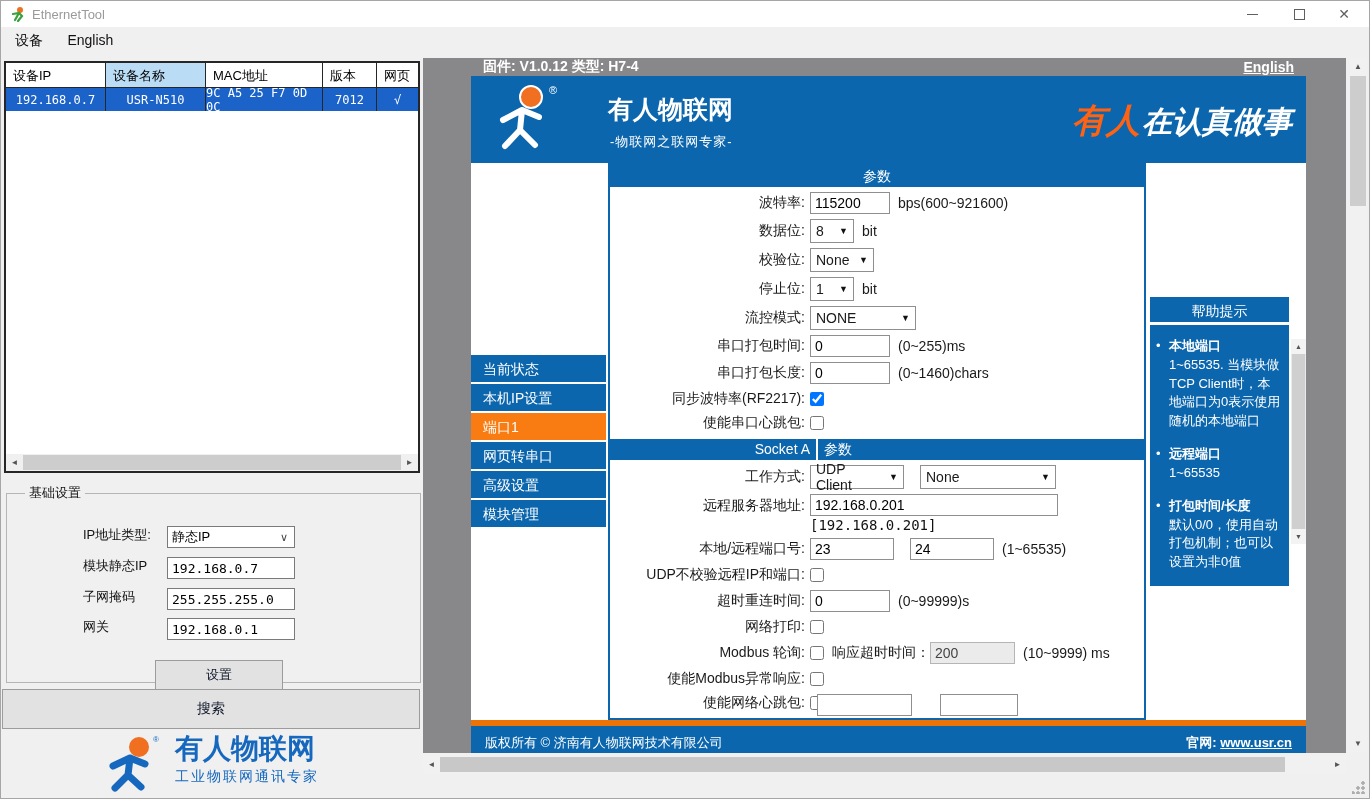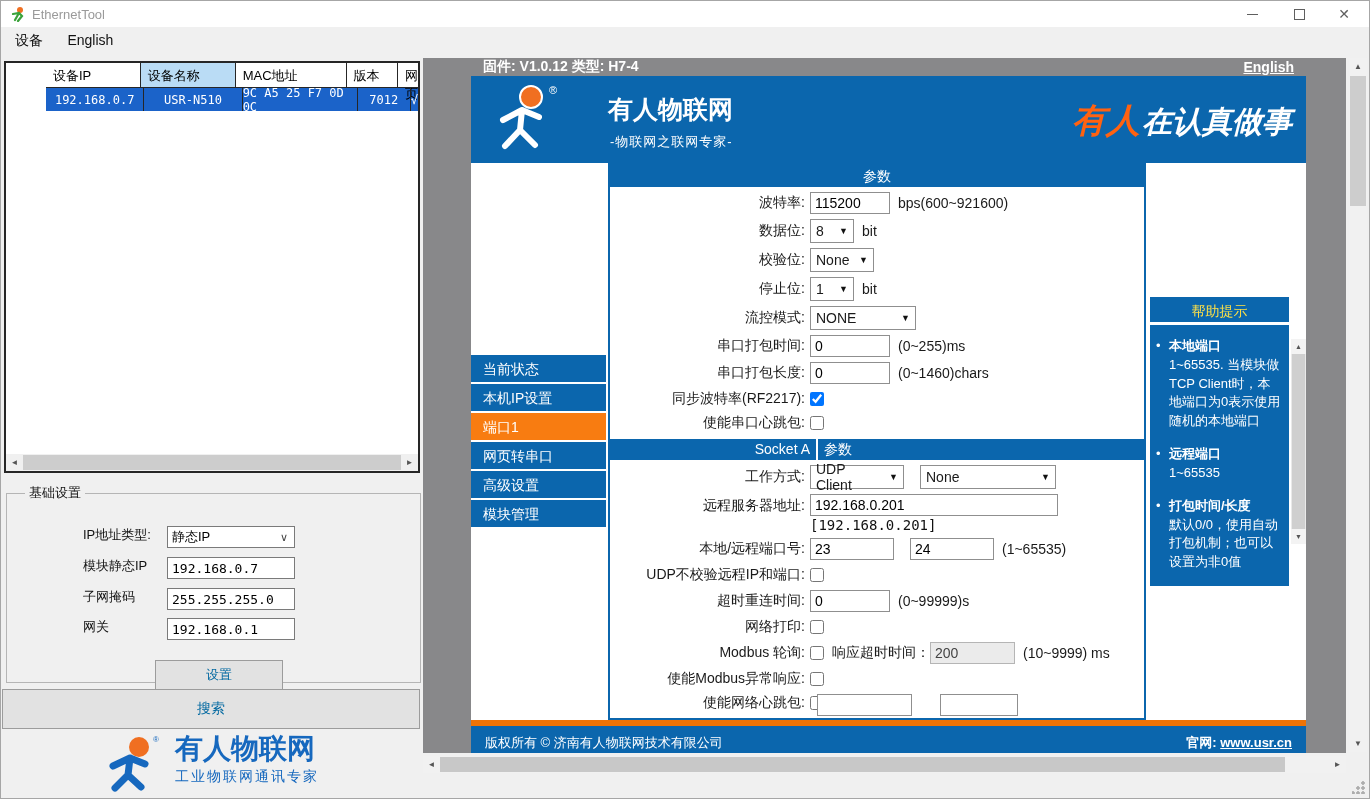--- a/index.html
+++ b/index.html
@@ -14,21 +14,21 @@
   .title-icon { position:absolute; left:9px; top:5px; width:16px; height:16px; }
   .title-text { position:absolute; left:31px; top:6px; font-size:13px; color:#9a9a9a; }
   .win-btn { position:absolute; top:0; width:46px; height:26px; display:flex; align-items:center; justify-content:center; color:#5f5f5f; cursor:default; }
   #btn-min { right:94px; } #btn-max { right:47px; } #btn-close { right:2px; font-size:14px; }
   .glyph-min { display:block; width:11px; height:1px; background:#5f5f5f; }
   .glyph-max { display:block; width:11px; height:11px; border:1px solid #5f5f5f; }
   .menubar { position:absolute; left:0; top:26px; width:100%; height:27px; background:#f0f0f0; }
   .menu-item { display:inline-block; padding:5px 10px; font-size:14px; color:#111; }
 
   
-  .dev-table { position:absolute; left:3px; top:60px; width:416px; height:412px; background:#fff; border:2px solid #262626;padding-left:40px; }
+  .dev-table { position:absolute; left:3px; top:60px; width:416px; height:412px; background:#fff; border:2px solid #262626; }
   .dt-header { display:flex; height:25px; border-bottom:1px solid #262626; font-size:13px; color:#000; }
   .dt-header > div { padding:4px 0 0 7px; border-right:1px solid #262626; }
   .c1{width:100px;} .c2{width:100px;} .c3{width:117px;} .c4{width:54px;} .c5{flex:1; border-right:none !important;}
   .dt-header .c2 { background:#badcf5; }
   .dt-row { display:flex; height:23px; background:#1b63c9; color:#fff; font-size:12px;
             font-family:"DejaVu Sans Mono", monospace; }
   .dt-row > div { display:flex; align-items:center; justify-content:center; border-right:1px solid #262626; padding:0; }
   .dt-check { font-style:italic; }
   .dt-hscroll { position:absolute; left:0; bottom:0; width:100%; height:17px; background:#f0f0f0; display:flex; align-items:center; }
   .sc-arrow { width:17px; height:17px; font-size:8px; color:#555; display:flex; align-items:center; justify-content:center; flex:none; }
@@ -37,21 +37,21 @@
   
   .basic { position:absolute; left:3px; top:483px; width:415px; height:199px; border:1px solid #b5b5b5; }
   .basic legend { font-size:13px; color:#111; padding:0 4px; margin-left:6px; }
   .b-label { position:absolute; left:64px; font-size:13px; color:#111; }
   .b-ctl { position:absolute; left:148px; }
   input.b-input { width:128px; height:22px; border:1px solid #7a7a7a; font-size:13px; padding:0 4px;
                   font-family:"DejaVu Sans Mono", monospace; color:#000; background:#fff; }
   .combo { width:128px; height:22px; border:1px solid #7a7a7a; background:#fff; display:flex; align-items:center;
            justify-content:space-between; padding:0 6px 0 4px; font-size:13px; }
   .combo .chev { color:#444; font-size:11px; }
-  .btn { background:#e2e2e2; border:1px solid #9c9c9c; font-size:13px; color:#0369a1;
+  .btn { background:#e2e2e2; border:1px solid #9c9c9c; font-size:13px; color:#0f172a;
          font-family:"Liberation Sans", sans-serif; }
   .btn-set { position:absolute; left:148px; top:158px; width:128px; height:30px; }
   .btn-search { position:absolute; left:1px; top:688px; width:418px; height:40px; font-size:14px; }
 
   
   .app-logo { position:absolute; left:0; top:733px; width:420px; display:flex; justify-content:center; gap:10px; }
   .logo-text { display:flex; flex-direction:column; }
   .logo-brand { font-size:28px; font-weight:bold; color:#1668be; line-height:1.1; }
   .logo-tagline { font-size:14px; color:#1668be; letter-spacing:2px; margin-top:3px; }
 
@@ -94,21 +94,21 @@
   .gap16 { width:16px; flex:none; }
   .cbx { width:14px; height:14px; margin:0; }
   .mid-label { margin-left:8px; }
   .note { font-size:14px; color:#111; margin-top:1px; font-family:"DejaVu Sans Mono", monospace; }
   .dis { background:#ebebeb; border:1px solid #b5b5b5; color:#444; }
   .clipped { position:absolute; height:22px; }
   .cl1 { left:207px; top:529px; width:95px; }
   .cl2 { left:330px; top:529px; width:78px; }
 
   .help { width:143px; flex:none; background:#0b66ad; border:2px solid #fff; }
-  .help-title { height:28px; line-height:28px; text-align:center; color:#fde047; font-size:14px; border-bottom:3px solid #fff; }
+  .help-title { height:28px; line-height:28px; text-align:center; color:#ffffff; font-size:14px; border-bottom:3px solid #fff; }
   .help-body { padding:12px 8px 0 6px; color:#fff; font-size:13px; line-height:1.45; }
   .help-item { display:flex; margin-bottom:14px; }
   .bullet { width:13px; flex:none; }
   .hi-title { font-weight:bold; }
 
   .iscroll { width:15px; flex:none; background:#e9e9e9; display:flex; flex-direction:column; }
   .iscroll .sa { height:15px; background:#f3f3f3; font-size:7px; color:#555; display:flex; align-items:center; justify-content:center; flex:none; }
   .iscroll .thumb { height:175px; background:#cfcfcf; margin:0 1px; flex:none; }
   .iscroll .track { flex:1; }
 

